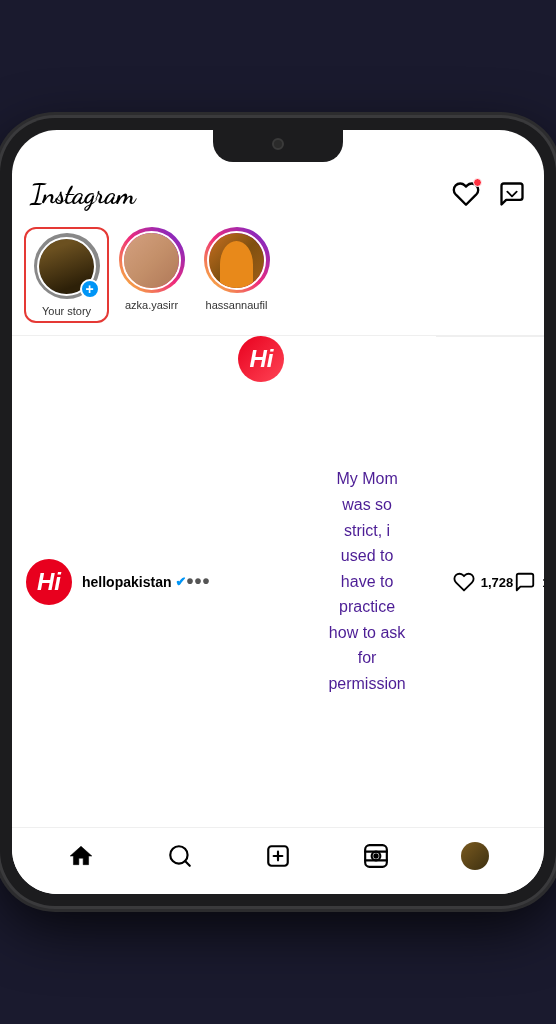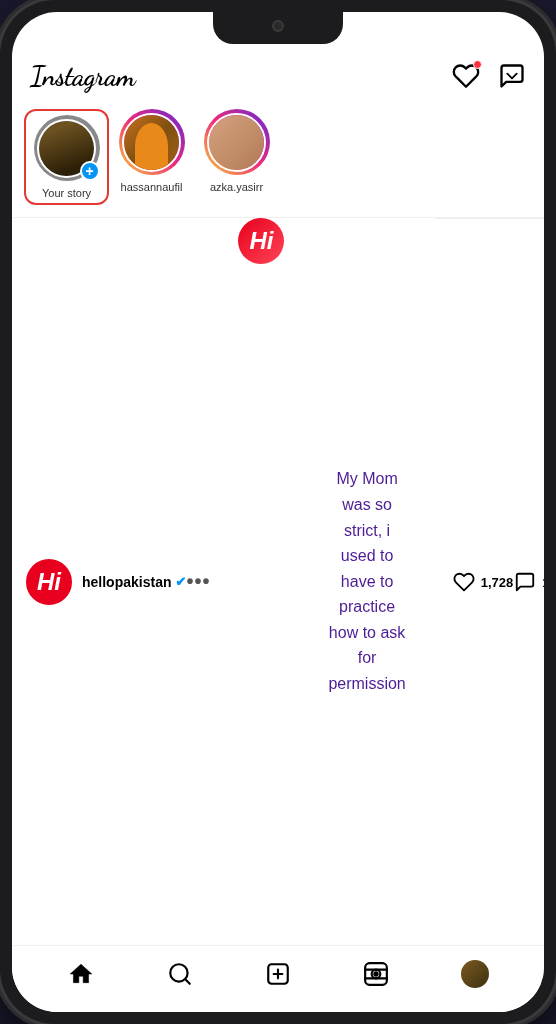--- a/index.html
+++ b/index.html
@@ -8,21 +8,21 @@
       background: #1a1a2e;
       display: flex;
       justify-content: center;
       align-items: center;
       min-height: 100vh;
       font-family: -apple-system, BlinkMacSystemFont, 'Segoe UI', sans-serif;
     }
 
     .phone-frame {
       width: 556px;
-      height: 1024px;
+      height: 788px;
       background: #1c1c1e;
       border-radius: 55px;
       position: relative;
       box-shadow: 0 0 0 3px #3a3a3c, 0 0 0 6px #2c2c2e, 0 20px 60px rgba(0,0,0,0.8);
       overflow: hidden;
       display: flex;
       flex-direction: column;
     }
 
     
@@ -464,36 +464,36 @@
             </div>
             <div class="add-btn">+</div>
           </div>
           <span class="story-name">Your story</span>
         </div>
 
         <div class="story-item">
           <div class="story-avatar-wrap">
             <div class="story-ring">
               <div class="story-avatar">
-                <div class="avatar-hassannaufil"></div>
+                <div class="avatar-azka"></div>
               </div>
             </div>
           </div>
-          <span class="story-name">hassannaufil</span>
+          <span class="story-name">azka.yasirr</span>
         </div>
 
         <div class="story-item">
           <div class="story-avatar-wrap">
             <div class="story-ring">
               <div class="story-avatar">
-                <div class="avatar-azka"></div>
+                <div class="avatar-hassannaufil"></div>
               </div>
             </div>
           </div>
-          <span class="story-name">azka.yasirr</span>
+          <span class="story-name">hassannaufil</span>
         </div>
 
 
       </div>
 
       <div class="post">
 
         <div class="post-header">
           <div class="post-user">
             <div class="post-logo-img">Hi</div>

